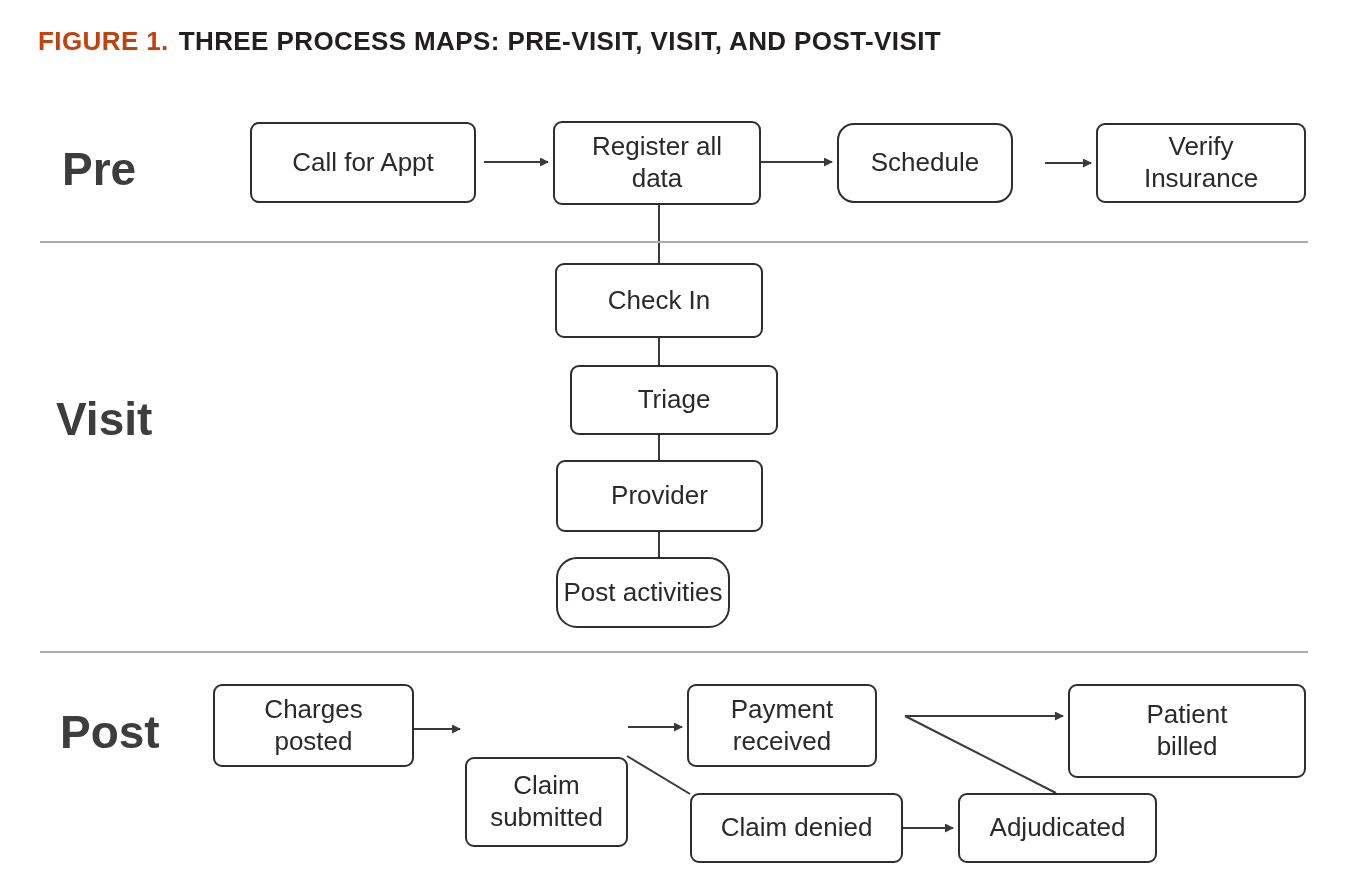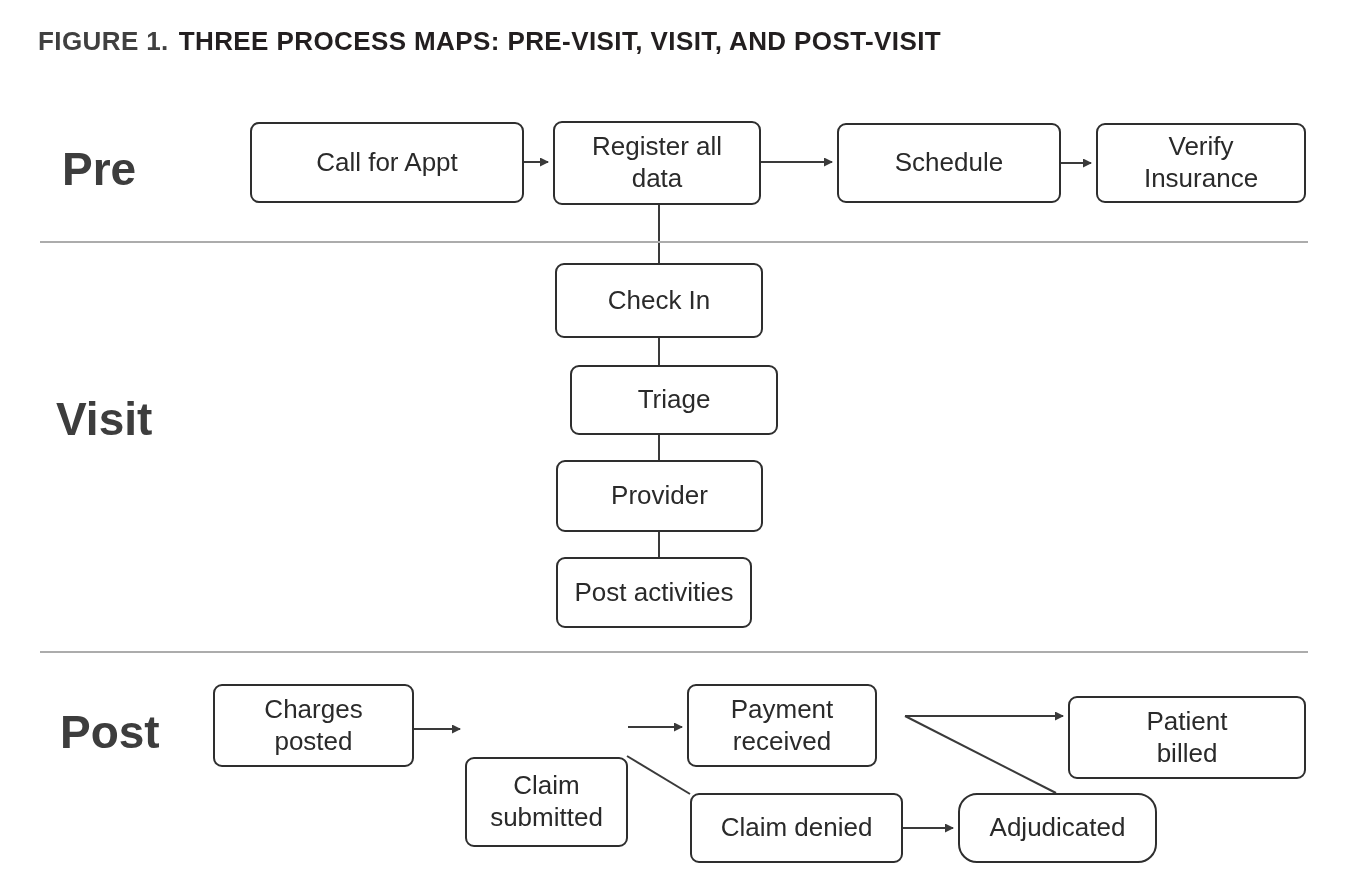--- a/index.html
+++ b/index.html
@@ -15,21 +15,21 @@
     position: absolute;
     left: 38px;
     top: 26px;
     font-size: 26px;
     font-weight: bold;
     letter-spacing: 0.4px;
     color: #231f20;
     white-space: nowrap;
   }
   .fig-label {
-    color: #404040;
+    color: #c2410c;
     margin-right: 10px;
     margin-top: 36px;
   }
   .section-label {
     position: absolute;
     font-size: 46px;
     font-weight: bold;
     color: #3D3D3D;
     line-height: 1;
   }
@@ -62,38 +62,38 @@
     justify-content: center;
     text-align: center;
     font-size: 26px;
     line-height: 1.22;
     color: #2A2A2A;
     box-sizing: border-box;
   }
   .node span { display: block; }
 
   
-  #node-call-for-appt     { left: 250px;  top: 122px; width: 274px; height: 81px; }
+  #node-call-for-appt     { left: 250px;  top: 122px; width: 226px; height: 81px; }
   #node-register-all-data { left: 553px;  top: 121px; width: 208px; height: 84px; }
-  #node-schedule          { left: 837px;  top: 123px; width: 224px; height: 80px; }
+  #node-schedule          { left: 837px;  top: 123px; width: 176px; height: 80px; border-radius: 17px; }
   #node-verify-insurance  { left: 1096px; top: 123px; width: 210px; height: 80px; }
 
   
   #node-check-in        { left: 555px; top: 263px; width: 208px; height: 75px; }
   #node-triage          { left: 570px; top: 365px; width: 208px; height: 70px; }
   #node-provider        { left: 556px; top: 460px; width: 207px; height: 72px; }
-  #node-post-activities { left: 556px; top: 557px; width: 196px; height: 71px; }
+  #node-post-activities { left: 556px; top: 557px; width: 174px; height: 71px; border-radius: 21px; }
 
   
   #node-charges-posted   { left: 213px;  top: 684px; width: 201px; height: 83px; }
   #node-claim-submitted  { left: 465px;  top: 737px; width: 163px; height: 90px; margin-top: 20px; }
   #node-payment-received { left: 687px;  top: 684px; width: 190px; height: 83px; }
-  #node-patient-billed   { left: 1068px; top: 684px; width: 238px; height: 83px; margin-top: 12px; }
+  #node-patient-billed   { left: 1068px; top: 684px; width: 238px; height: 94px; }
   #node-claim-denied     { left: 690px;  top: 793px; width: 213px; height: 70px; text-align: center; }
-  #node-adjudicated      { left: 958px;  top: 793px; width: 199px; height: 70px; border-radius: 19px; }
+  #node-adjudicated      { left: 958px;  top: 793px; width: 199px; height: 70px; }
 </style>
 </head>
 <body>
 
 <div id="canvas">
 
   <div class="fig-title">
     <span class="fig-label">FIGURE 1.</span><span>THREE PROCESS MAPS: PRE-VISIT, VISIT, AND POST-VISIT</span>
   </div>
 

